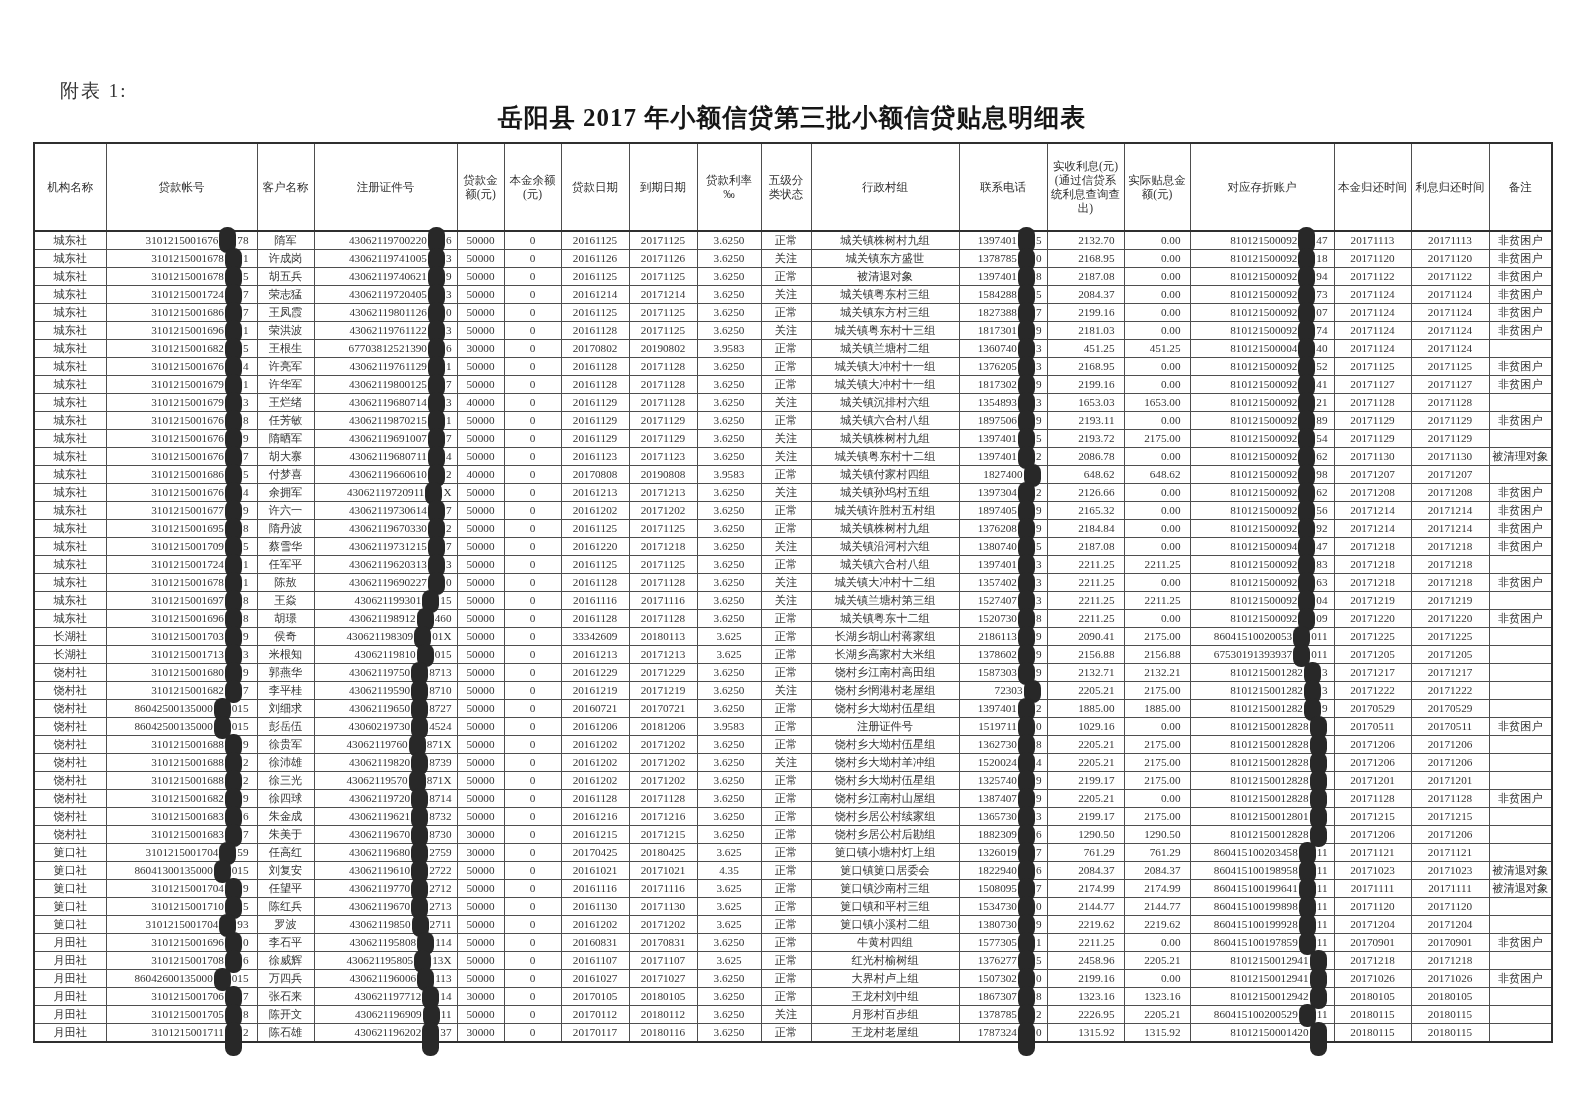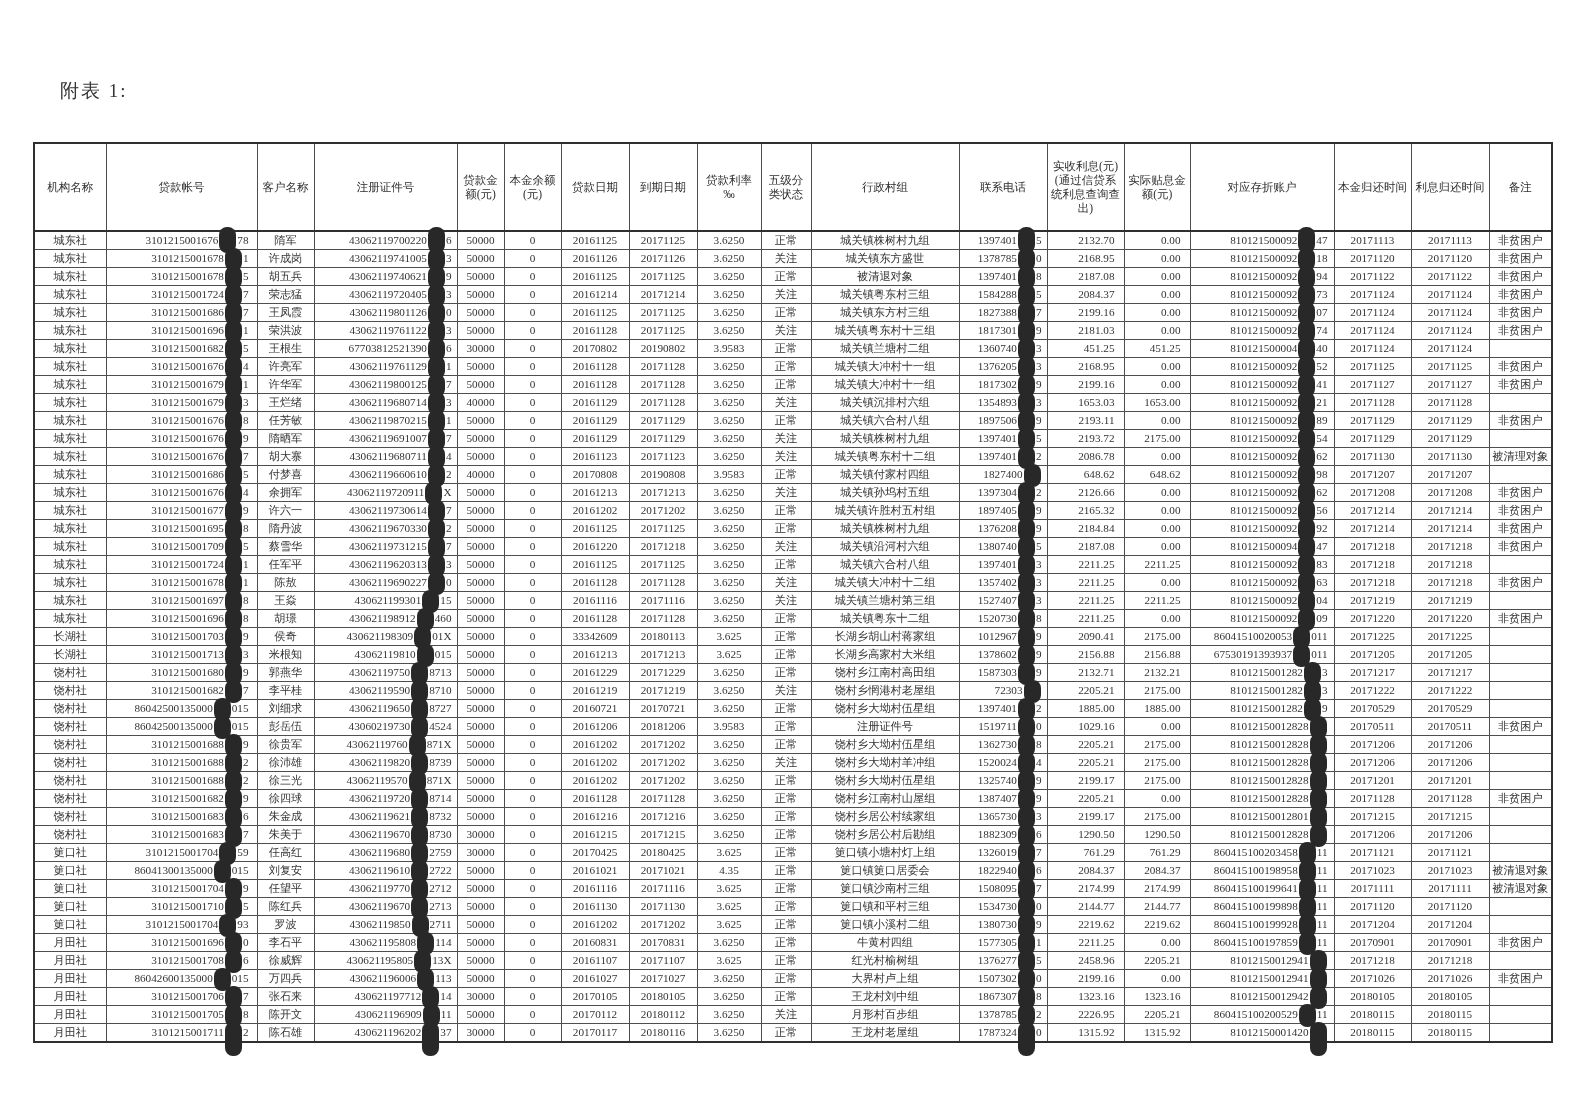--- a/index.html
+++ b/index.html
@@ -22,20 +22,21 @@
   .redact{display:inline-block;width:17px;height:23px;background:#282828;
           border-radius:8px;vertical-align:middle;margin:-5px 1px;position:relative;z-index:3;}
   .redact.tail{height:34px;margin-bottom:-17px;}
   .redact.tip{height:26px;margin-top:-8px;}
 </style>
 </head>
 <body>
 
 <div class="page">
   <div class="annex">附表 1:</div>
+  <div class="title">岳阳县 2017 年小额信贷第三批小额信贷贴息明细表</div>
   <table class="loan">
     <colgroup id="colgroup">
         <col style="width: 72px;">
         <col style="width: 151px;">
         <col style="width: 57px;">
         <col style="width: 143px;">
         <col style="width: 47px;">
         <col style="width: 57px;">
         <col style="width: 68px;">
         <col style="width: 68px;">
@@ -518,21 +519,21 @@
           <td class="r pr8"><span>3101215001703</span><span class="redact" style="background: rgb(40, 40, 40);"></span><span>9</span></td>
           <td class="c">侯奇</td>
           <td class="r pr5"><span>430621198309</span><span class="redact" style="background: rgb(40, 40, 40);"></span><span>01X</span></td>
           <td class="c">50000</td>
           <td class="c">0</td>
           <td class="c">33342609</td>
           <td class="c">20180113</td>
           <td class="c">3.625</td>
           <td class="c">正常</td>
           <td class="c">长湖乡胡山村蒋家组</td>
-          <td class="r pr5"><span>1012967</span><span class="redact" style="background: rgb(40, 40, 40);"></span><span>9</span></td>
+          <td class="r pr5"><span>2186113</span><span class="redact" style="background: rgb(40, 40, 40);"></span><span>9</span></td>
           <td class="r pr9">2090.41</td>
           <td class="r pr9">2175.00</td>
           <td class="r pr6"><span>86041510020053</span><span class="redact" style="background: rgb(40, 40, 40);"></span><span>011</span></td>
           <td class="c">20171225</td>
           <td class="c">20171225</td>
           <td class="c"></td>
         </tr>
         <tr>
           <td class="c">长湖社</td>
           <td class="r pr8"><span>3101215001713</span><span class="redact" style="background: rgb(40, 40, 40);"></span><span>3</span></td>

